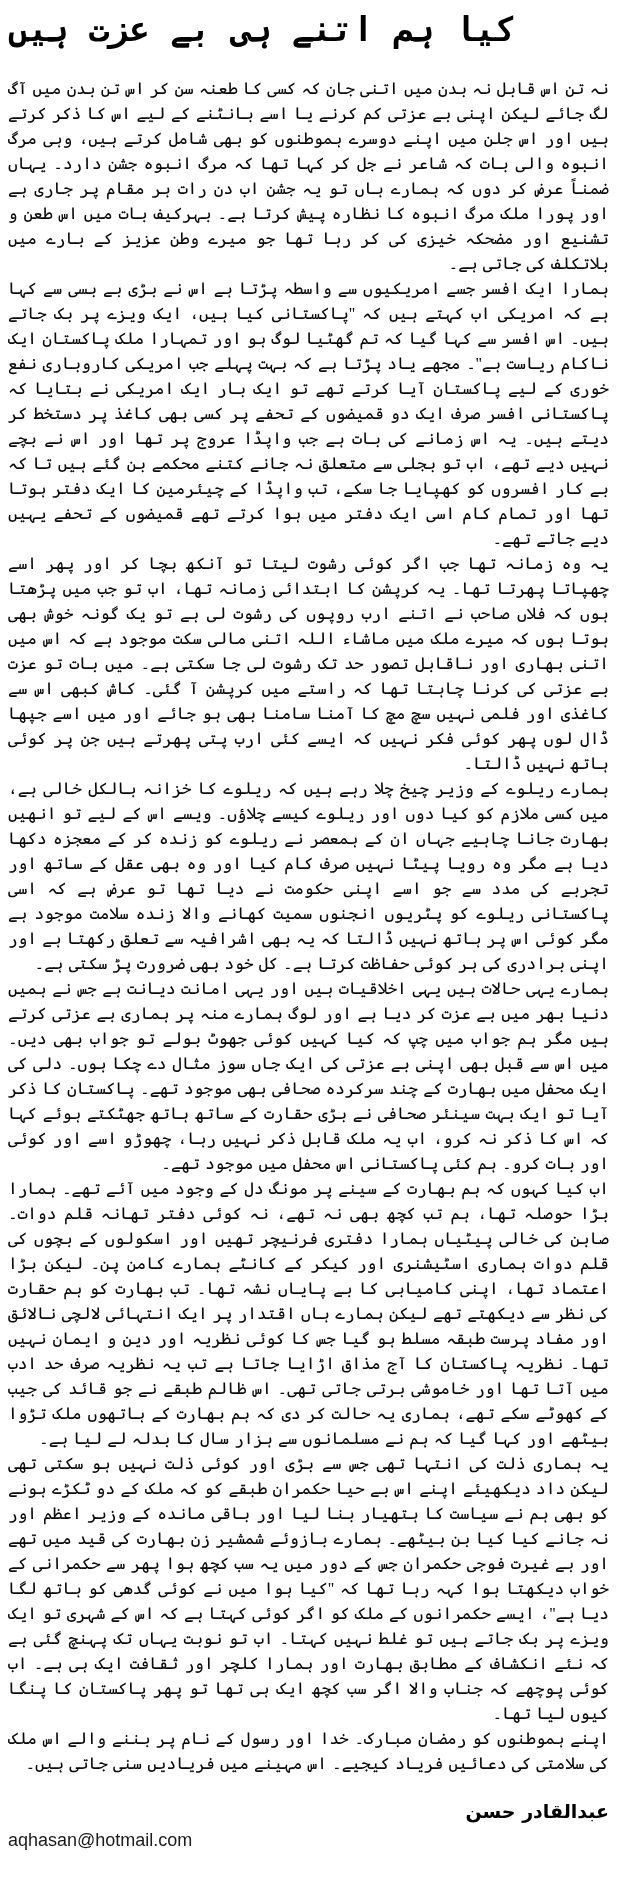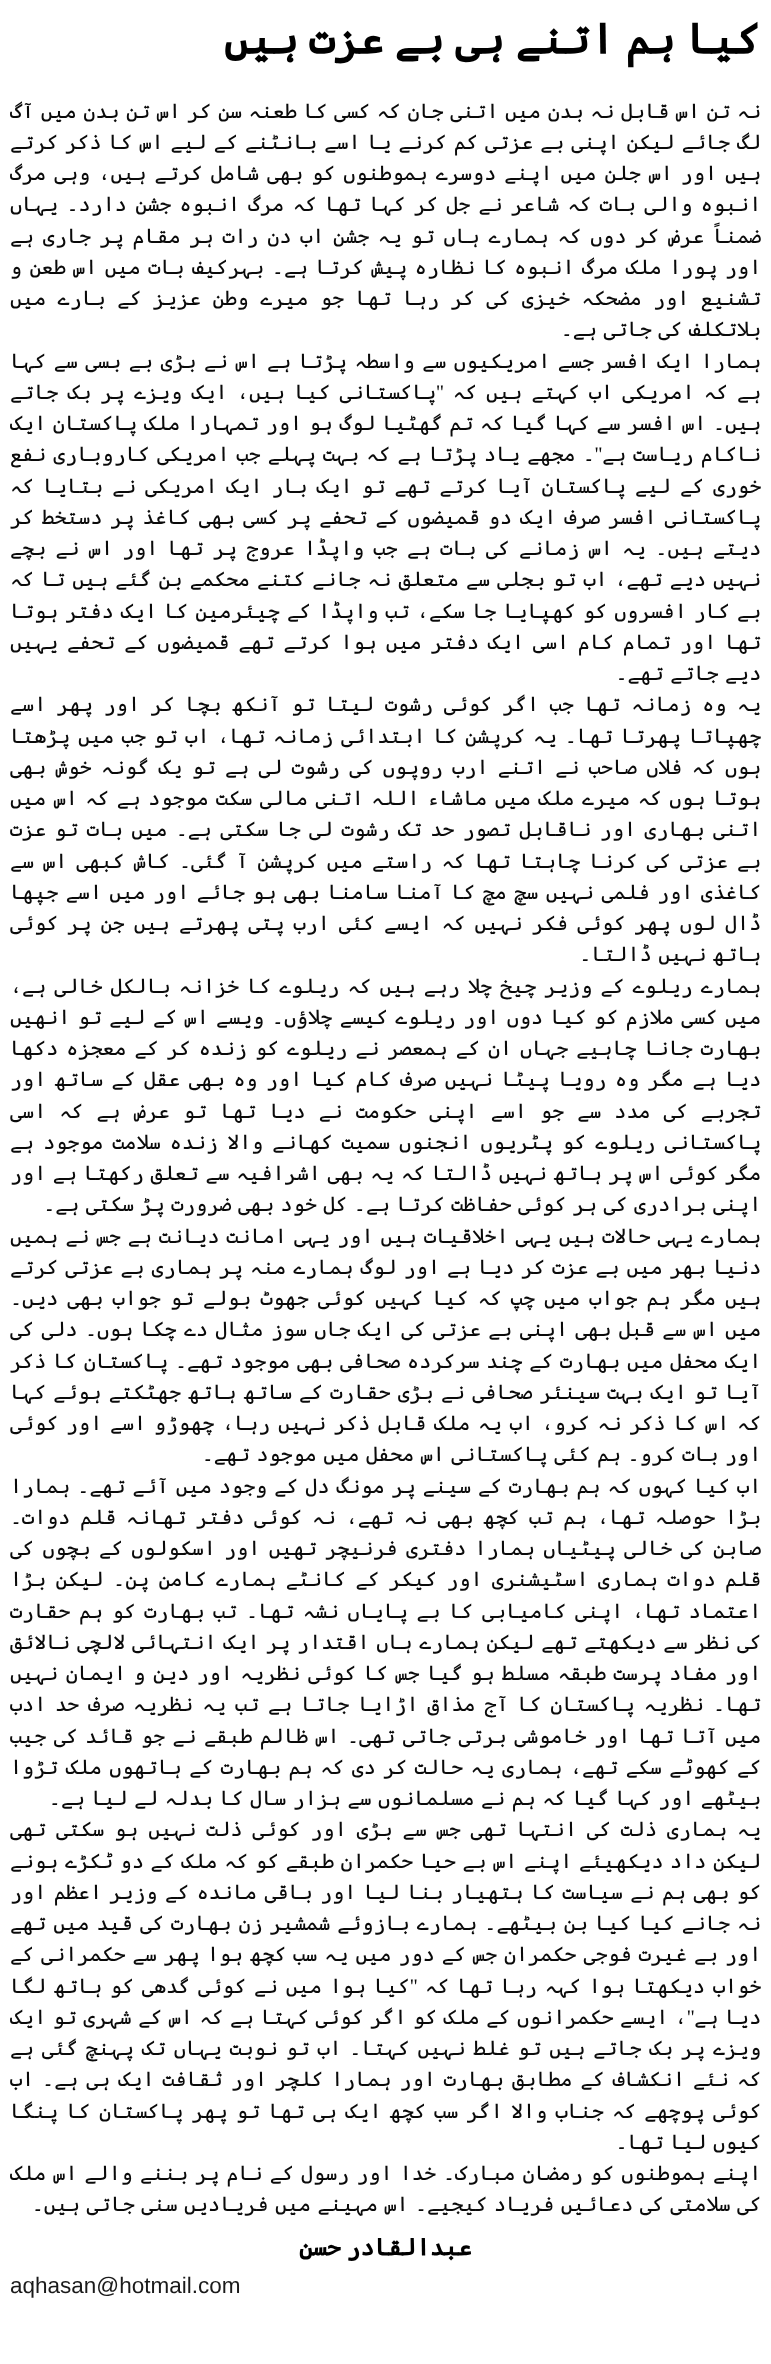--- a/index.html
+++ b/index.html
@@ -12,46 +12,45 @@
     min-height: 1891px;
     margin: 0 auto;
     background: #ffffff;
     color: #000000;
     box-sizing: border-box;
     padding: 6px 8px 24px 8px;
     direction: rtl;
     font-family: "DejaVu Sans", sans-serif;
   }
   .article-title {
-    text-align: right;
+    text-align: left;
     font-size: 34px;
     font-weight: bold;
     line-height: 1.3;
     margin: 4px 0 22px 0;
     color: #000000;
-    font-family: Liberation Serif, serif;
+    font-family: Liberation Mono, monospace;
   }
   .article-body p {
     margin: 0;
     padding: 0;
     font-size: 16.5px;
     line-height: 25px;
     text-align: justify;
     text-justify: inter-word;
     color: #0a0a0a;
     word-spacing: 1px;
     font-family: Liberation Serif, serif;
   }
   .author-signature {
-    text-align: center;
+    text-align: right;
     font-size: 19px;
     font-weight: bold;
-    margin-top: 10px;
+    margin-top: 24px;
     color: #000000;
-    font-family: Liberation Serif, serif;
   }
   .author-email {
     font-size: 18px;
     margin-top: 8px;
     direction: ltr;
     color: #1a1a1a;
     font-family: "Liberation Sans", sans-serif;
   }
 </style>
 </head>

